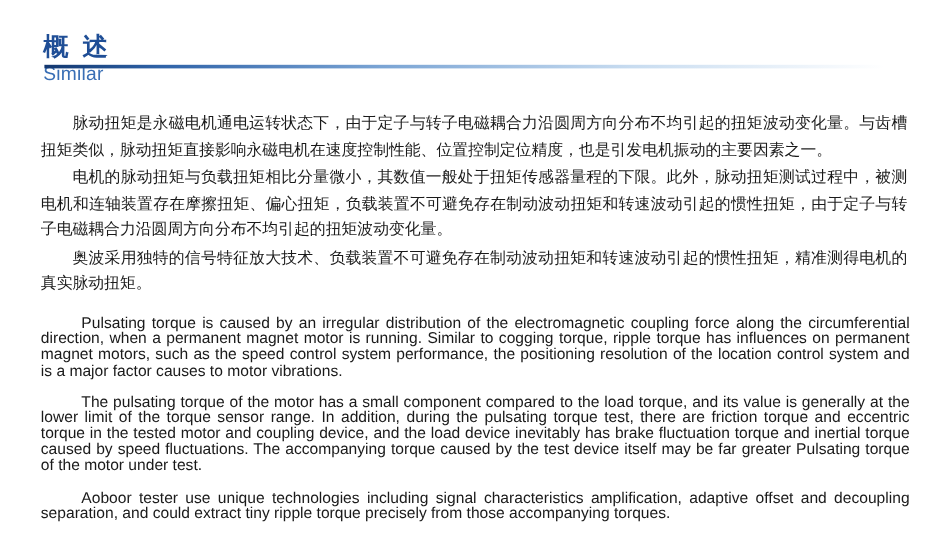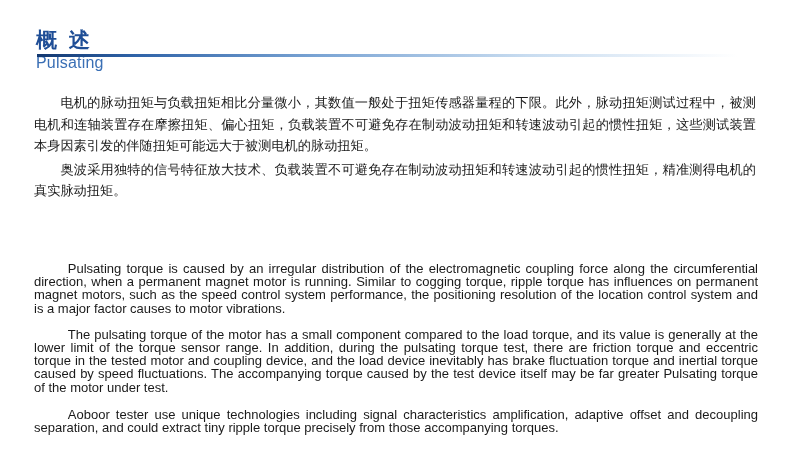--- a/index.html
+++ b/index.html
@@ -92,25 +92,26 @@
   }
 </style>
 </head>
 <body>
 
 <div class="page">
 
   <div class="header">
     <div class="title-cn">概 述</div>
     <div class="title-rule"></div>
-    <div class="title-en">Pulsating</div>
+    <div class="title-en">Similar</div>
   </div>
 
   <div class="cn-body">
-    <p>电机的脉动扭矩与负载扭矩相比分量微小，其数值一般处于扭矩传感器量程的下限。此外，脉动扭矩测试过程中，被测电机和连轴装置存在摩擦扭矩、偏心扭矩，负载装置不可避免存在制动波动扭矩和转速波动引起的惯性扭矩，这些测试装置本身因素引发的伴随扭矩可能远大于被测电机的脉动扭矩。</p>
+    <p>脉动扭矩是永磁电机通电运转状态下，由于定子与转子电磁耦合力沿圆周方向分布不均引起的扭矩波动变化量。与齿槽扭矩类似，脉动扭矩直接影响永磁电机在速度控制性能、位置控制定位精度，也是引发电机振动的主要因素之一。</p>
+    <p>电机的脉动扭矩与负载扭矩相比分量微小，其数值一般处于扭矩传感器量程的下限。此外，脉动扭矩测试过程中，被测电机和连轴装置存在摩擦扭矩、偏心扭矩，负载装置不可避免存在制动波动扭矩和转速波动引起的惯性扭矩，由于定子与转子电磁耦合力沿圆周方向分布不均引起的扭矩波动变化量。</p>
     <p>奥波采用独特的信号特征放大技术、负载装置不可避免存在制动波动扭矩和转速波动引起的惯性扭矩，精准测得电机的真实脉动扭矩。</p>
   </div>
 
   <div class="en-body">
     <p>Pulsating torque is caused by an irregular distribution of the electromagnetic coupling force along the circumferential direction, when a permanent magnet motor is running. Similar to cogging torque, ripple torque has influences on permanent magnet motors, such as the speed control system performance, the positioning resolution of the location control system and is a major factor causes to motor vibrations.</p>
     <p>The pulsating torque of  the motor has a small component compared to the load torque, and its value is generally at the lower limit of the torque sensor range. In addition, during the pulsating torque test, there are friction torque and eccentric torque in the tested motor and coupling device, and the load device inevitably has brake fluctuation torque and inertial torque caused by speed fluctuations. The accompanying torque caused by the test device itself may be far greater Pulsating torque of the motor under test.</p>
     <p>Aoboor  tester use  unique technologies  including signal characteristics amplification, adaptive offset and decoupling separation, and could extract tiny ripple torque precisely from those accompanying torques.</p>
   </div>
 
 </div>

